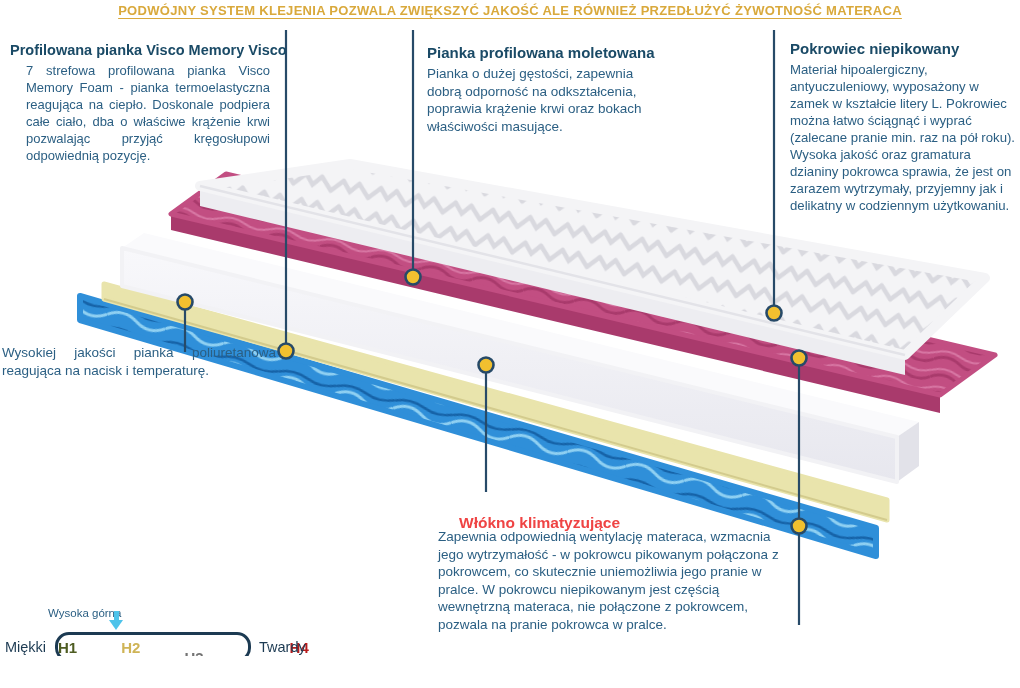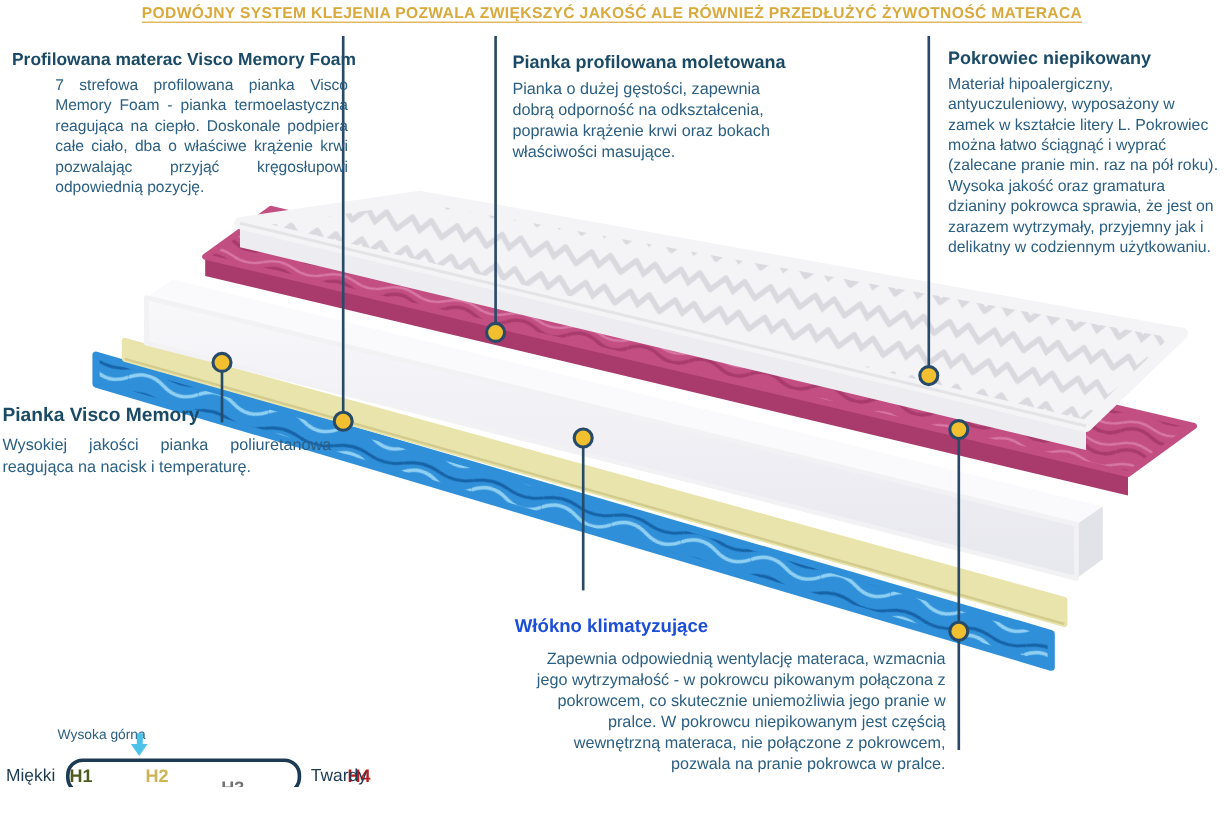--- a/index.html
+++ b/index.html
@@ -12,35 +12,35 @@
   #heading{
     left:0;top:3px;width:1020px;text-align:center;
     font-size:13px;font-weight:bold;letter-spacing:.3px;
     color:#d9a93c;text-decoration:underline;text-underline-offset:3px;
   }
   
   .callout-title{font-weight:bold;color:#1a4a66;white-space:nowrap;}
   .callout-body{color:#2b5f83;}
   #col1{left:10px;top:42px;width:280px;}
   #col1 .callout-title{font-size:14.5px;}
-  #col1 .callout-body{margin-left:36px;width:244px;font-size:13px;line-height:17px;text-align:justify;margin-top:4px;}
+  #col1 .callout-body{margin-left:16px;width:244px;font-size:13px;line-height:17px;text-align:justify;margin-top:4px;}
   #col2{left:427px;top:44px;width:242px;}
   #col2 .callout-title{font-size:15px;}
   #col2 .callout-body{font-size:13.5px;line-height:17.5px;margin-top:4px;width:238px;}
   #col3{left:790px;top:40px;width:232px;}
   #col3 .callout-title{font-size:15px;}
   #col3 .callout-body{font-size:13.2px;line-height:17px;margin-top:4px;width:230px;}
   #visco-label{left:2px;top:338px;width:276px;}
   #visco-label .callout-title{font-size:16px;}
   #visco-label .callout-body{font-size:13.5px;line-height:17.5px;margin-top:6px;width:274px;text-align:justify;}
   #t25-label{left:180px;top:428px;width:302px;text-align:right;}
   #t25-label .callout-title{font-size:15.5px;}
   #t25-label .callout-body{font-size:13.5px;line-height:17.5px;margin-top:5px;}
-  #fibre-title{left:429px;top:514px;font-size:15.5px;font-weight:bold;color:#1d4ed8;white-space:nowrap;}
-  #fibre-body{right:232px;top:540px;width:350px;text-align:right;font-size:13.5px;line-height:17.5px;color:#2b5f83;}
+  #fibre-title{left:459px;top:514px;font-size:15.5px;font-weight:bold;color:#ef4444;white-space:nowrap;}
+  #fibre-body{right:232px;top:528px;width:350px;text-align:left;font-size:13.5px;line-height:17.5px;color:#2b5f83;}
   
   .side-note{font-size:11.5px;color:#2b5f83;white-space:nowrap;}
   #strona-gorna{left:48px;top:607px;}
   #strona-dolna{left:84px;top:668px;}
   #hard-scale{
     left:55px;top:632px;width:196px;height:30px;box-sizing:border-box;
     border:3px solid #1c3a52;border-radius:14px;
     display:flex;align-items:center;justify-content:space-around;
     font-size:15px;font-weight:bold;background:#fff;gap:44px;
   }
@@ -121,36 +121,35 @@
       <circle cx="486" cy="365" r="7.5"></circle>
       <circle cx="774" cy="313" r="7.5"></circle>
       <circle cx="799" cy="358" r="7.5"></circle>
       <circle cx="799" cy="526" r="7.5"></circle>
     </g>
   </svg>
 
   <div id="heading" class="abs txt">PODWÓJNY SYSTEM KLEJENIA POZWALA ZWIĘKSZYĆ JAKOŚĆ ALE RÓWNIEŻ PRZEDŁUŻYĆ ŻYWOTNOŚĆ MATERACA</div>
 
   <div id="col1" class="abs txt">
-    <div class="callout-title">Profilowana materac Visco Memory Foam</div>
+    <div class="callout-title">Profilowana pianka Visco Memory Visco</div>
     <div class="callout-body">7 strefowa profilowana pianka Visco Memory Foam - pianka termoelastyczna reagująca na ciepło.  Doskonale podpiera całe ciało, dba o właściwe krążenie krwi pozwalając przyjąć kręgosłupowi odpowiednią pozycję.</div>
   </div>
 
   <div id="col2" class="abs txt">
     <div class="callout-title">Pianka profilowana moletowana</div>
     <div class="callout-body">Pianka o dużej gęstości, zapewnia dobrą odporność na odkształcenia, poprawia krążenie krwi oraz bokach właściwości masujące.</div>
   </div>
 
   <div id="col3" class="abs txt">
     <div class="callout-title">Pokrowiec niepikowany</div>
     <div class="callout-body">Materiał hipoalergiczny, antyuczuleniowy, wyposażony w zamek w kształcie litery L. Pokrowiec można łatwo ściągnąć i wyprać (zalecane pranie min. raz na pół roku). Wysoka jakość oraz gramatura dzianiny pokrowca sprawia, że jest on zarazem wytrzymały, przyjemny jak i delikatny w codziennym użytkowaniu.</div>
   </div>
 
   <div id="visco-label" class="abs txt">
-    <div class="callout-title">Pianka Visco Memory</div>
     <div class="callout-body">Wysokiej jakości pianka poliuretanowa reagująca na nacisk i temperaturę.</div>
   </div>
 
 
   <div id="fibre-title" class="abs txt">Włókno klimatyzujące</div>
   <div id="fibre-body" class="abs txt">Zapewnia odpowiednią wentylację materaca, wzmacnia jego wytrzymałość - w pokrowcu pikowanym połączona z pokrowcem, co skutecznie uniemożliwia jego pranie w pralce. W pokrowcu niepikowanym jest częścią wewnętrzną materaca, nie połączone z pokrowcem, pozwala na pranie pokrowca w pralce.</div>
 
   <div id="strona-gorna" class="abs txt side-note">Wysoka górna</div>
   <div id="arrow-top" class="abs txt">
     <div class="shaft"></div>

